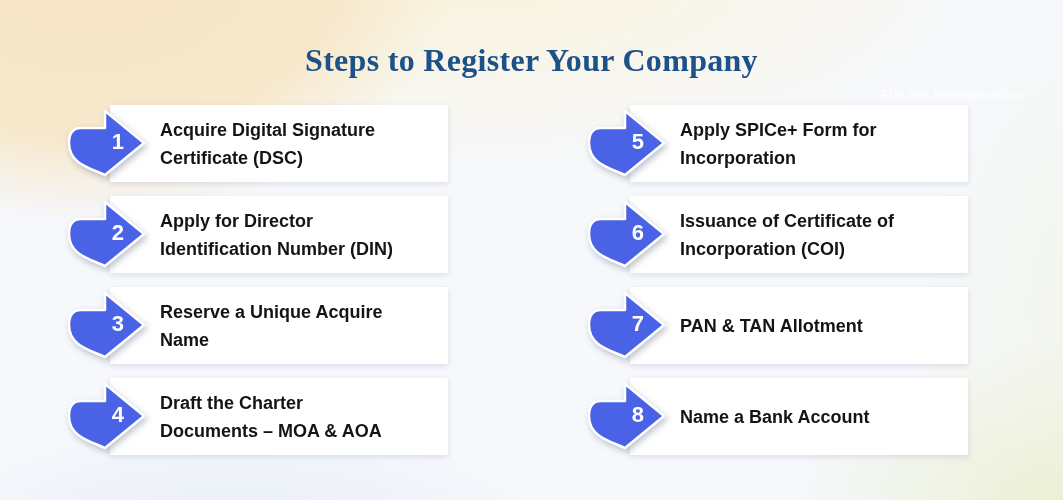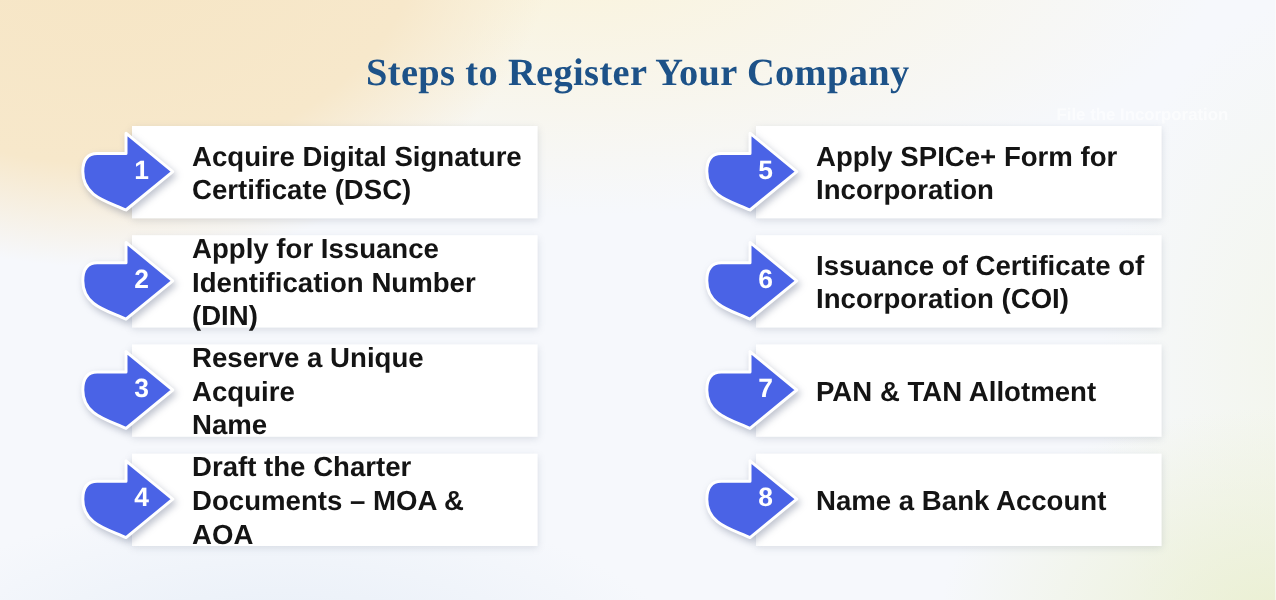--- a/index.html
+++ b/index.html
@@ -38,21 +38,21 @@
   .r2 { top:287px; }
   .r3 { top:378px; }
   .card {
     position:absolute; inset:0;
     background:#FFFFFF;
     box-shadow:0 2px 6px rgba(110,120,140,0.20);
   }
   .label {
     position:absolute; left:50px; right:12px; top:50%;
     transform:translateY(-50%);
-    font-size:23px; line-height:28px; font-weight:700;
+    font-size:18px; line-height:28px; font-weight:700;
     color:#141414;
     white-space:pre-line;
   }
   .badge {
     position:absolute; left:-42px; top:5px;
     width:78px; height:66px;
     filter:drop-shadow(2px 3px 3px rgba(90,100,130,0.38));
   }
   .badge svg { position:absolute; inset:0; width:100%; height:100%; overflow:visible; }
   .badge path {
@@ -83,21 +83,21 @@
     <div class="badge">
       <svg viewBox="0 0 78 66" aria-hidden="true">
         <path d="M37 1 L76 33 L37 65 C 22 58 1 54 1 33 Q 1 18 13 18 L 37 18 Z"></path>
       </svg>
       <span class="num">1</span>
     </div>
   </div>
 
   <div class="step col-l r1">
     <div class="card">
-      <div class="label">Apply for Issuance
+      <div class="label">Apply for Director
 Identification Number (DIN)</div>
     </div>
     <div class="badge">
       <svg viewBox="0 0 78 66" aria-hidden="true">
         <path d="M37 1 L76 33 L37 65 C 22 58 1 54 1 33 Q 1 18 13 18 L 37 18 Z"></path>
       </svg>
       <span class="num">2</span>
     </div>
   </div>
 

